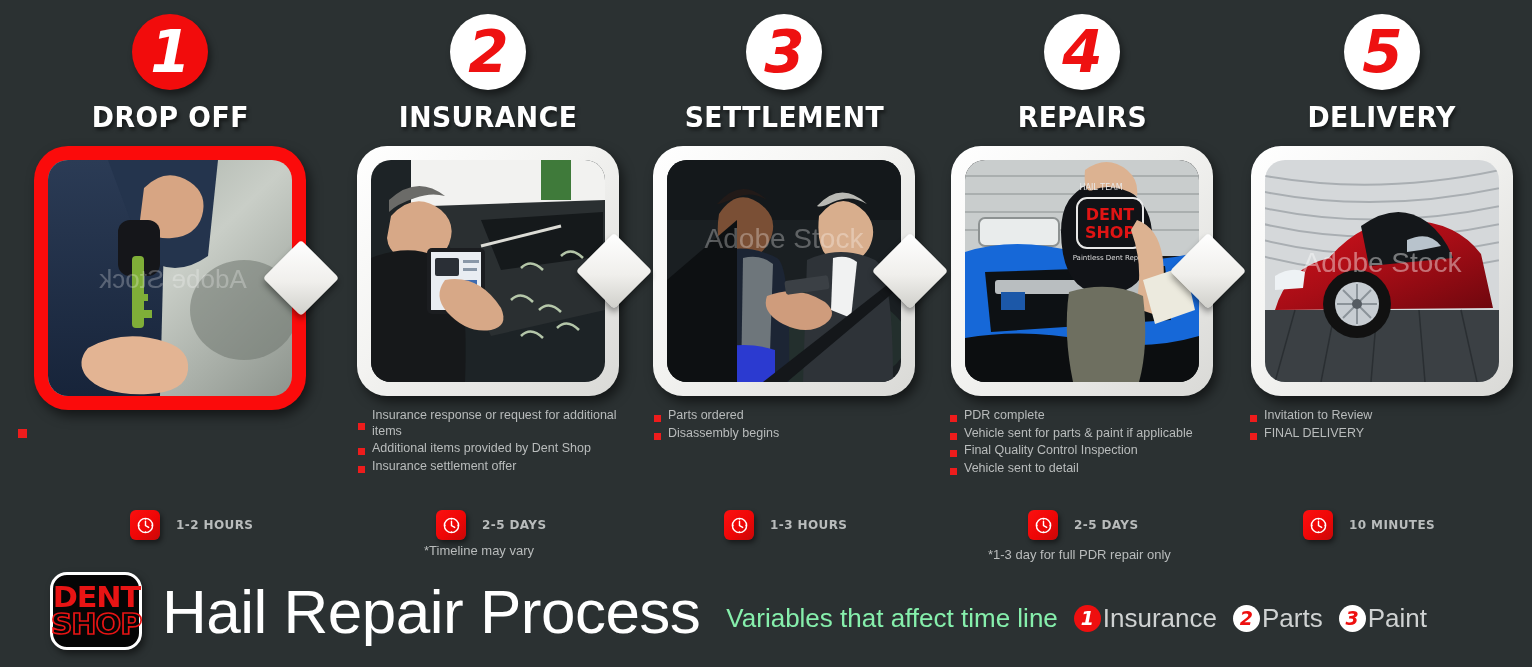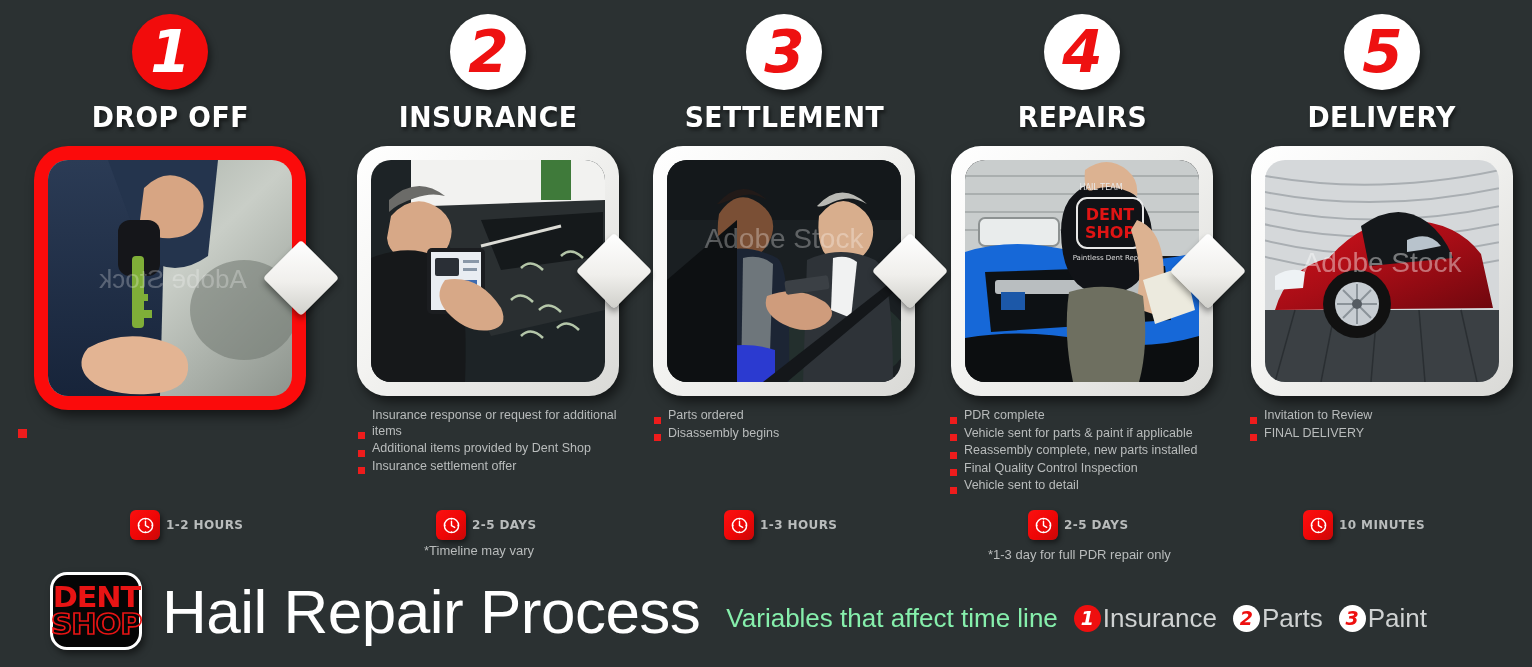--- a/index.html
+++ b/index.html
@@ -102,21 +102,21 @@
   }
 
   
   .bullets {
     width: 100%;
     padding: 0 18px;
     margin-top: 12px;
   }
   .bullet {
     display: flex;
-    align-items: flex-end;
+    align-items: center;
     gap: 7px;
     margin-bottom: 2px;
   }
   .bullet .dot {
     width: 7px; height: 7px;
     background: #ee1c1c;
     flex: 0 0 auto;
     margin-top: 6px;
   }
   .bullet .txt {
@@ -132,21 +132,21 @@
     font-weight: bold;
     line-height: 21px;
     font-family: "DejaVu Sans", sans-serif;
   }
 
   
   .timing {
     position: absolute;
     display: flex;
     align-items: center;
-    gap: 6px;
+    gap: 16px;
   }
   .clock {
     width: 30px; height: 30px;
     border-radius: 6px;
     background: linear-gradient(135deg,#fb1010 0%,#ee0606 55%,#c80808 100%);
     display: flex; align-items: center; justify-content: center;
     box-shadow: 2px 3px 5px rgba(0,0,0,0.45);
     flex: 0 0 auto;
   }
   .time-label {
@@ -432,24 +432,20 @@
         <div class="arrow-tab"></div>
       </div>
       <div class="bullets">
         <div class="bullet">
           <span class="dot"></span>
           <span class="txt">PDR complete</span>
         </div>
         <div class="bullet">
           <span class="dot"></span>
           <span class="txt">Vehicle sent for parts &amp; paint if applicable</span>
-        </div>
-        <div class="bullet">
-          <span class="dot"></span>
-          <span class="txt">Reassembly complete, new parts installed</span>
         </div>
         <div class="bullet">
           <span class="dot"></span>
           <span class="txt">Final Quality Control Inspection</span>
         </div>
         <div class="bullet">
           <span class="dot"></span>
           <span class="txt">Vehicle sent to detail</span>
         </div>
       </div>

